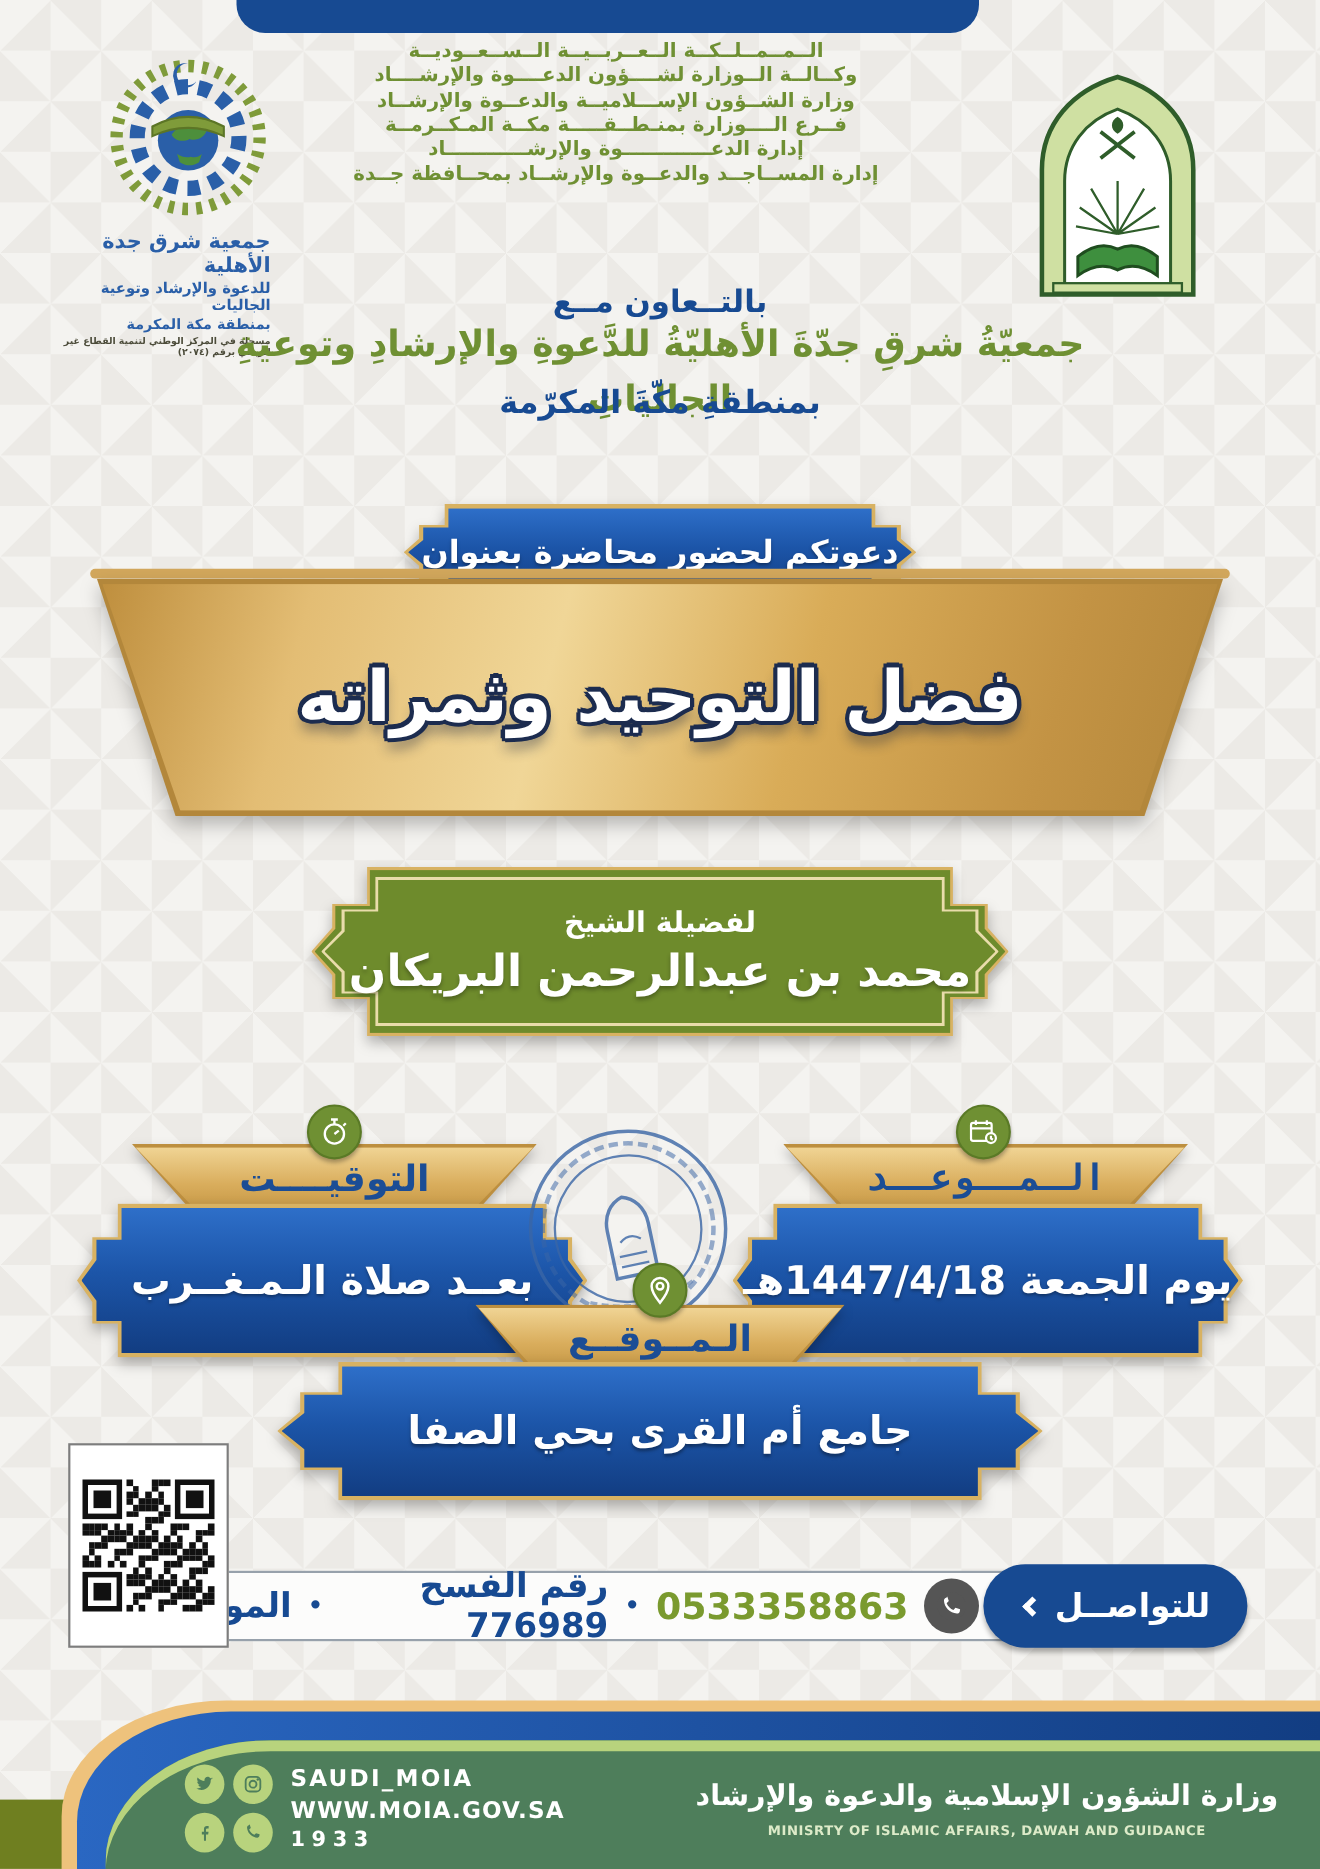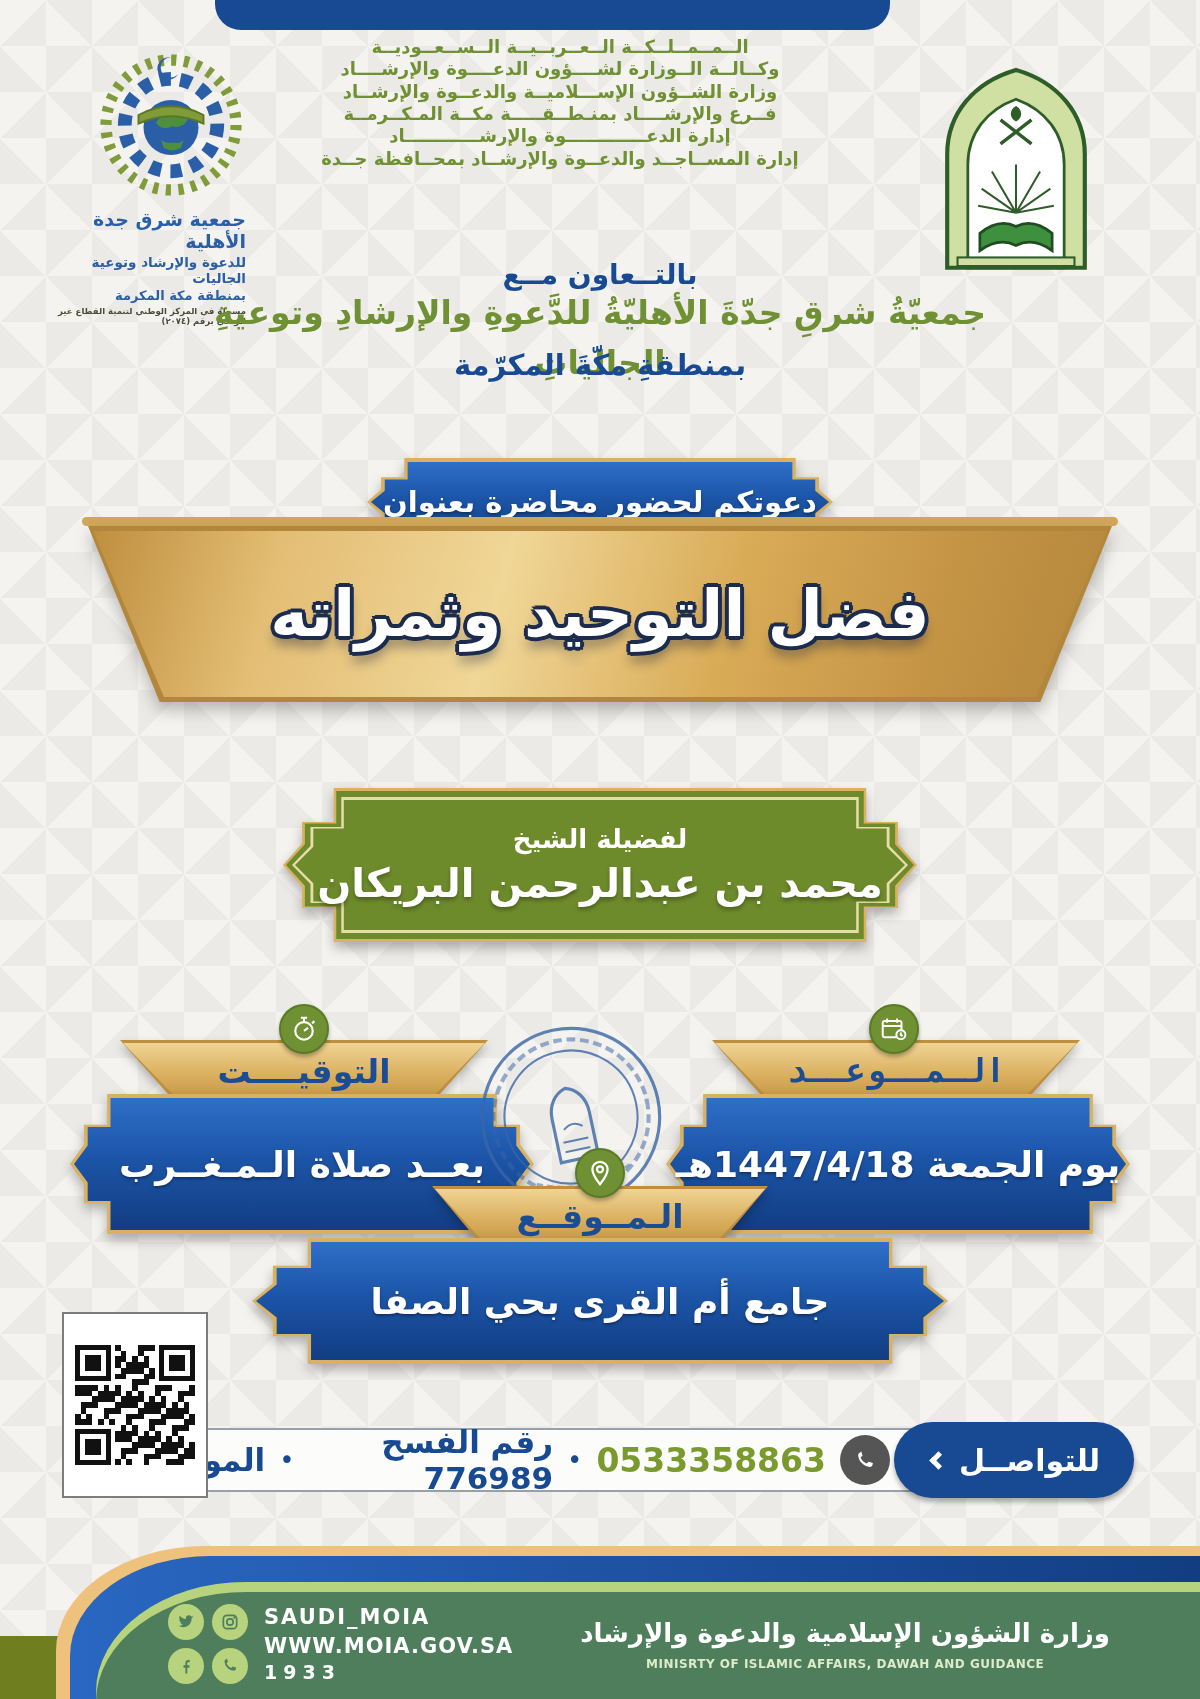--- a/index.html
+++ b/index.html
@@ -48,21 +48,21 @@
   .orn-shell { inset:0; background:#d8b262; }
   .orn-core  { inset:4px; background:linear-gradient(180deg,#2e6fc9 0%,#1c55a8 45%,#123d82 100%); }
   .orn-label { position:absolute; inset:0; display:flex; align-items:center; justify-content:center;
     color:#fff; font-weight:bold; direction:rtl; text-shadow:0 2px 3px rgba(0,0,0,.35); }
 
   .invite-badge { left:50%; margin-left:-233px; top:458px; width:466px; height:88px; }
   .invite-badge .orn-label { font-size:29px; }
 
   
   .title-rim { left:82px; top:517px; width:1036px; height:9px; background:#d2a75c; border-radius:5px; }
-  .title-trap { left:88px; top:526px; width:1024px; height:176px; filter:drop-shadow(0 8px 8px rgba(0,0,0,.25)); }
+  .title-trap { left:88px; top:526px; width:1024px; height:216px; filter:drop-shadow(0 8px 8px rgba(0,0,0,.25)); }
   .trap-shell, .trap-core { position:absolute; clip-path:polygon(0 0,100% 0,93% 100%,7% 100%); }
   .trap-shell { inset:0; background:#b3873b; }
   .trap-core { inset:5px;
     background:linear-gradient(105deg,#bf8f3e 0%,#e3bd74 18%,#f0d697 40%,#d9ac58 62%,#c39344 84%,#b3873b 100%); }
   .title-text { position:absolute; inset:0; display:flex; align-items:center; justify-content:center;
     direction:rtl; color:#fff; font-weight:bold; font-size:64px;
     text-shadow:4px 0 0 #1c2c4f,-4px 0 0 #1c2c4f,0 4px 0 #1c2c4f,0 -4px 0 #1c2c4f,
       3px 3px 0 #1c2c4f,-3px 3px 0 #1c2c4f,3px -3px 0 #1c2c4f,-3px -3px 0 #1c2c4f,
       0 10px 12px rgba(20,30,60,.45); }
 
@@ -135,21 +135,21 @@
   
   .footer { left:0; top:1540px; width:1200px; height:159px; }
   .f-olive { position:absolute; left:0; top:96px; width:94px; height:63px; background:#6f7f20; }
   .f-gold { position:absolute; left:56px; top:6px; right:0; bottom:0; background:#eec27c;
     border-top-left-radius:150px 105px; }
   .f-blue { position:absolute; left:70px; top:16px; right:0; bottom:0;
     background:linear-gradient(90deg,#2a67c2,#123d82); border-top-left-radius:140px 100px; }
   .f-green { position:absolute; left:96px; top:42px; right:0; bottom:0; background:#4e7e5b;
     border-top-left-radius:150px 110px; box-shadow:inset 0 10px 0 #b8d37d; }
   .f-content { position:absolute; left:96px; top:42px; right:0; bottom:0; direction:ltr;
-    display:flex; align-items:center; justify-content:space-between; padding:8px 90px 0 72px; }
+    display:flex; align-items:center; justify-content:space-between; padding:8px 38px 0 72px; }
   .f-social { display:flex; align-items:center; gap:16px; }
   .sicons { display:grid; grid-template-columns:36px 36px; grid-template-rows:36px 36px; gap:8px; }
   .sicon { width:36px; height:36px; border-radius:50%; background:#b8d37d;
     display:flex; align-items:center; justify-content:center; }
   .f-lines { color:#fff; font-weight:bold; line-height:1.35; }
   .f-handle { font-size:21px; letter-spacing:2px; }
   .f-site { font-size:21px; letter-spacing:1px; }
   .f-1933 { font-size:19px; letter-spacing:6px; }
   .f-ministry { text-align:center; color:#fff; }
   .f-min-ar { direction:rtl; font-weight:bold; font-size:26px; }
@@ -189,21 +189,21 @@
     </g>
     <path d="M29 98 Q40 89 50 94 Q60 89 71 98 L71 108 Q60 100 50 105 Q40 100 29 108 Z" fill="#3e8f3e" stroke="#1f4d1f" stroke-width="1.6"></path>
     <rect x="16" y="112" width="68" height="5" fill="#cfe0a2" stroke="#2f5d2a" stroke-width="1.2"></rect>
   </svg>
 </div>
 
 <div class="abs ministry-lines">
   <div>الــمــمــلــكــة الــعــربــيــة الــســعــوديــة</div>
   <div>وكــالــة الــوزارة لشــــؤون الدعــــوة والإرشــــاد</div>
   <div>وزارة الشــؤون الإســـلاميــة والدعــوة والإرشــاد</div>
-  <div>فــرع والإرشــــاد بمنـطــقـــــة مكــة المـكــرمــة</div>
+  <div>فــرع الــــوزارة بمنـطــقـــــة مكــة المـكــرمــة</div>
   <div>إدارة الدعـــــــــــــوة والإرشــــــــــــاد</div>
   <div>إدارة المســاجــد والدعــوة والإرشــاد بمحــافظة جــدة</div>
 </div>
 <div class="abs coop-line">بالتــعاون مــع</div>
 <div class="abs assoc-callig">جمعيّةُ شرقِ جدّةَ الأهليّةُ للدَّعوةِ والإرشادِ وتوعيةِ الجالياتِ</div>
 <div class="abs region-callig">بمنطقةِ مكّةَ المكرّمة</div>
 
 <div class="abs invite-badge orn-wrap">
   <div class="orn-shell"></div>
   <div class="orn-core"></div>

